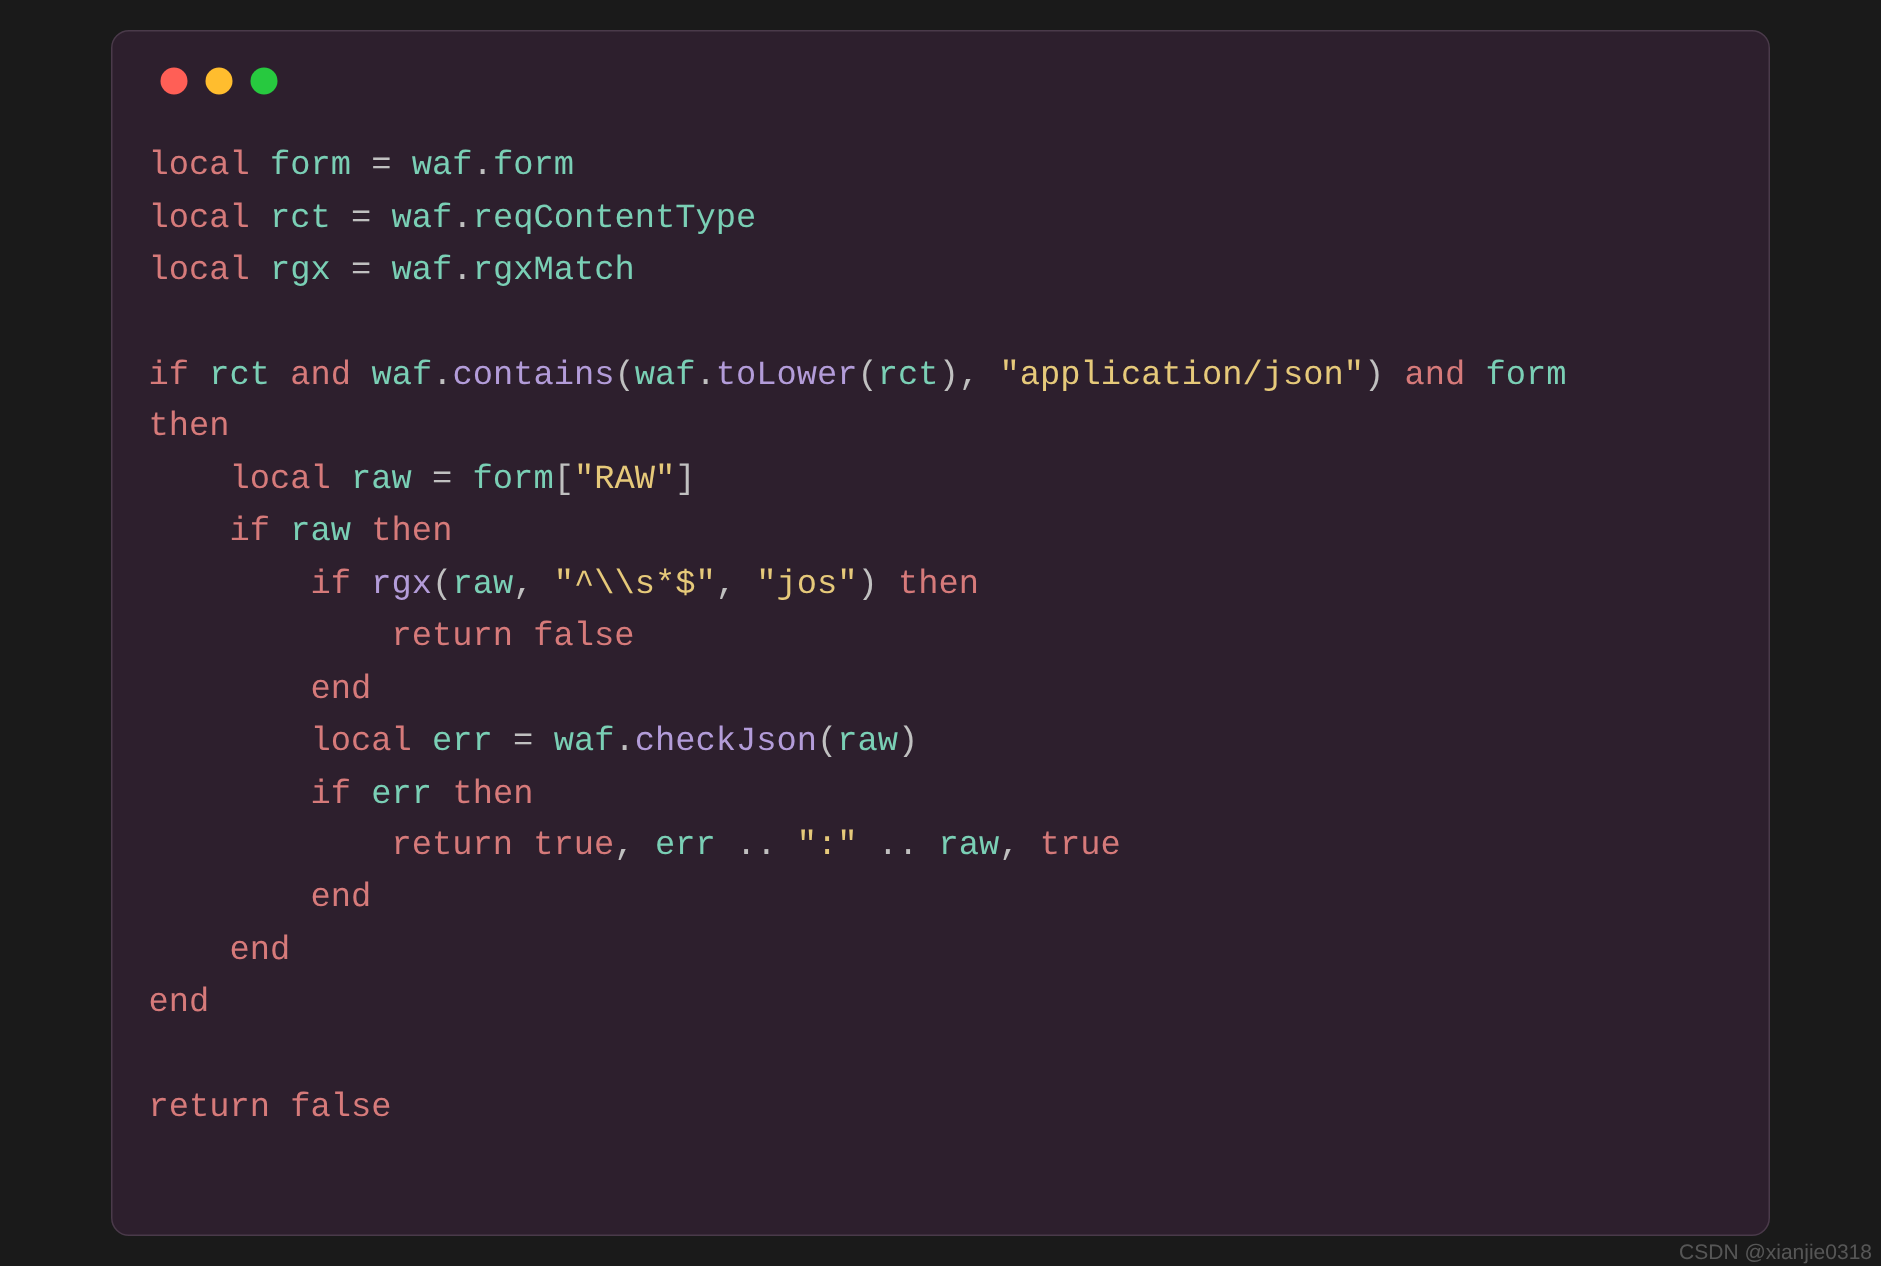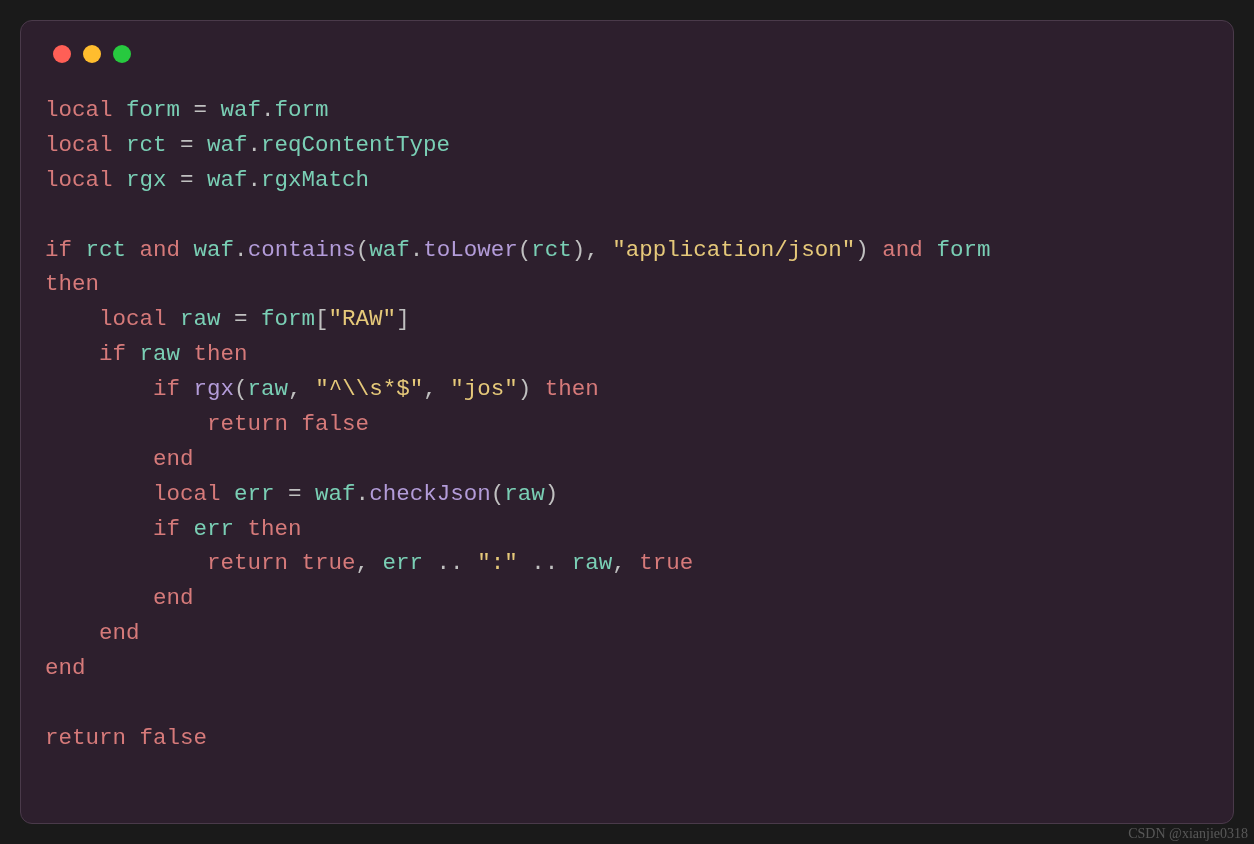--- a/index.html
+++ b/index.html
@@ -7,21 +7,21 @@
     background: #1a1a1a;
     width: 1254px;
     height: 844px;
     display: flex;
     align-items: center;
     justify-content: center;
     font-family: "SF Mono", "Monaco", "Consolas", "Liberation Mono", monospace;
     position: relative;
   }
   .terminal {
-    width: 1214px;
+    width: 1106px;
     height: 804px;
     background: #2d1f2d;
     border: 1px solid #4a3a4a;
     border-radius: 12px;
     padding: 20px 24px;
     position: relative;
     overflow: hidden;
   }
   .traffic-lights {
     display: flex;
@@ -45,21 +45,21 @@
   .op { color: #c0c0c0; }      
   .fn { color: #b39cd9; }      
   .str { color: #e6c97a; }     
   .bool { color: #d67a7a; }
   .watermark {
     position: absolute;
     bottom: 2px;
     right: 6px;
     color: rgba(200,200,200,0.35);
     font-size: 14px;
-    font-family: Liberation Serif, serif;
+    font-family: Liberation Sans, sans-serif;
   }
 </style>
 </head>
 <body>
 
 <div class="terminal">
   <div class="traffic-lights">
     <div class="tl red"></div>
     <div class="tl yellow"></div>
     <div class="tl green"></div>

